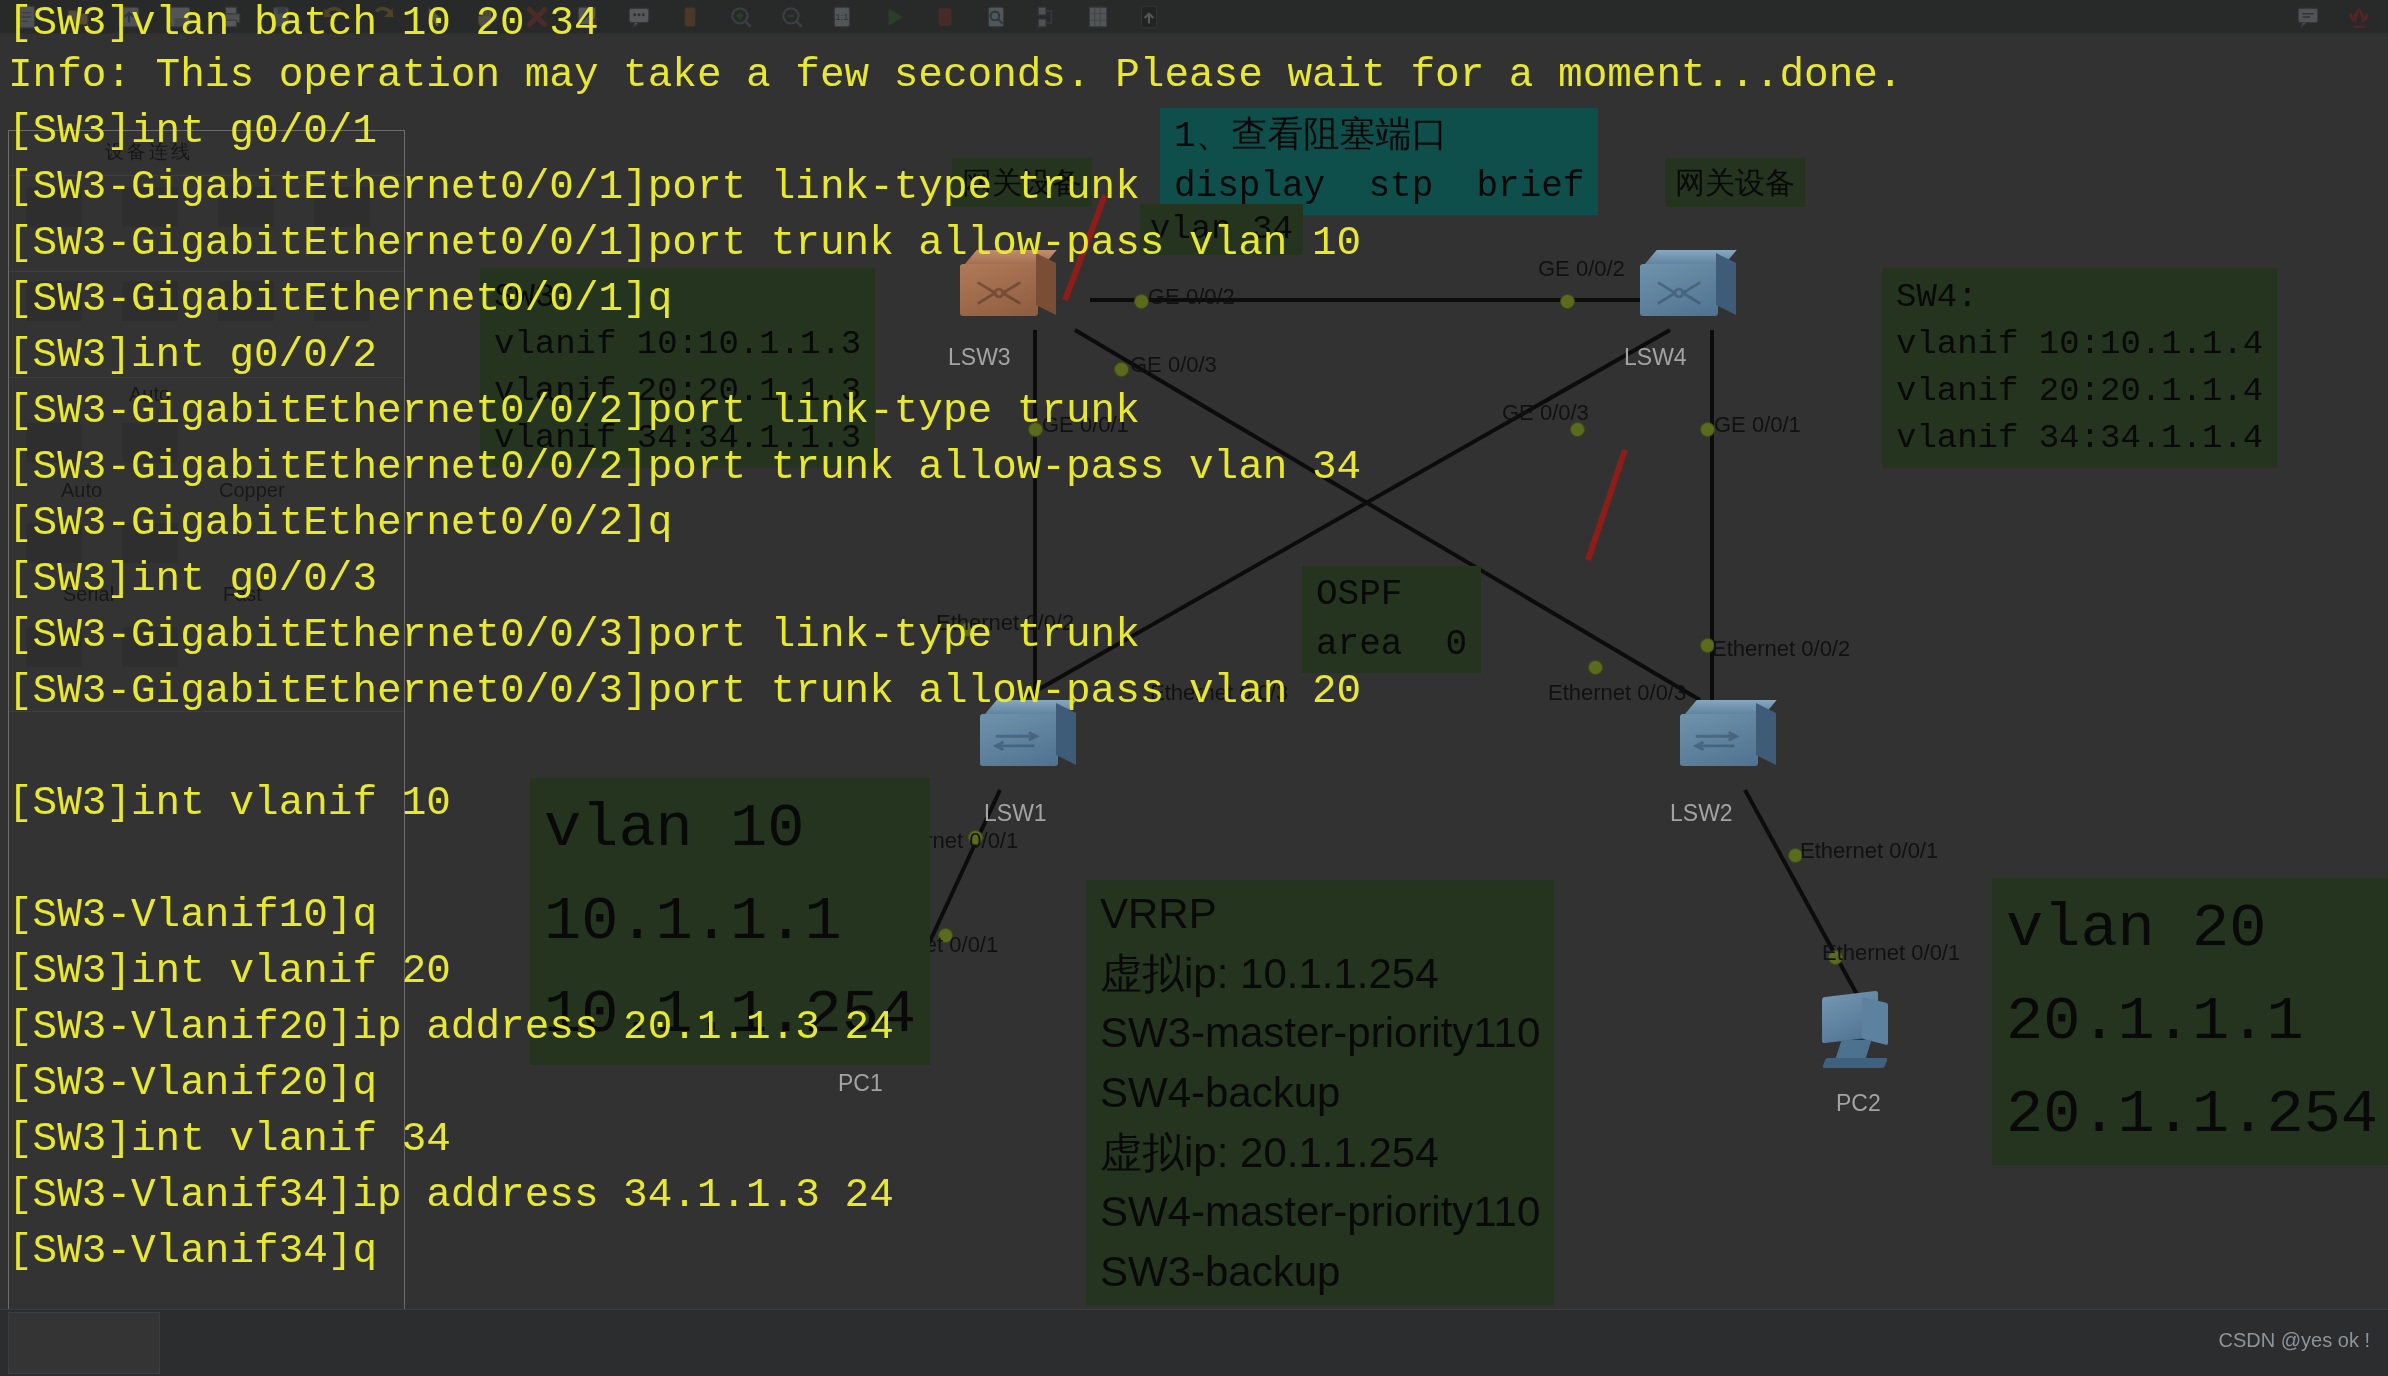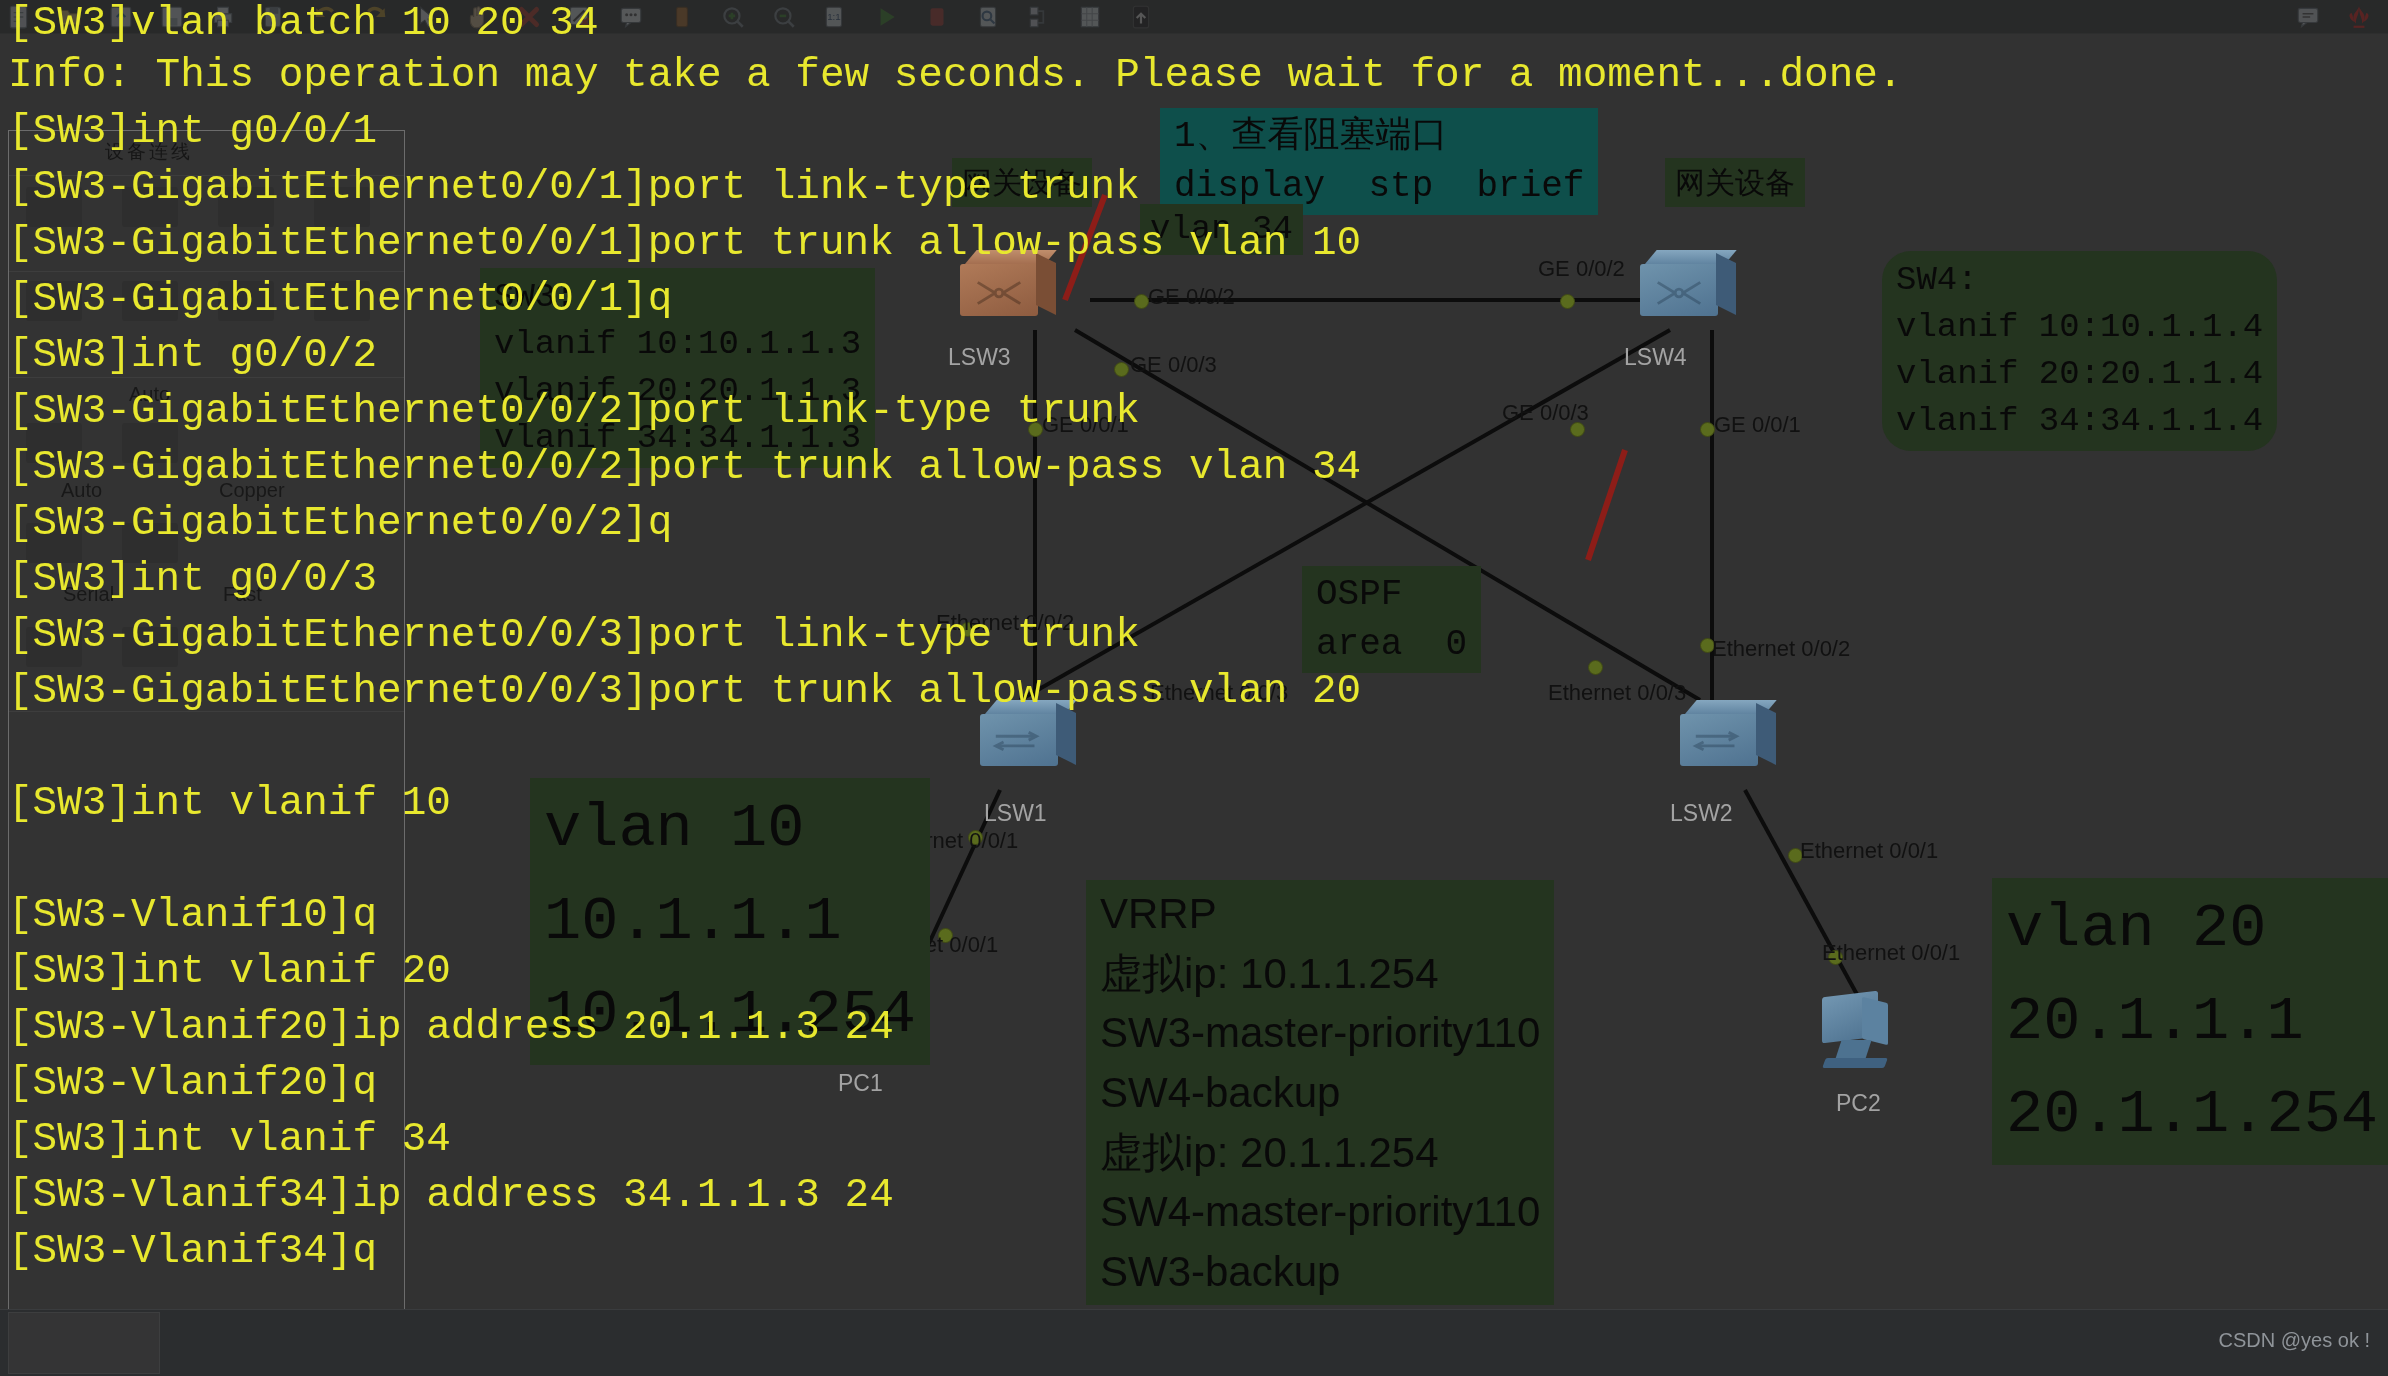--- a/index.html
+++ b/index.html
@@ -4,21 +4,21 @@
 <style>
   html,body{margin:0;padding:0;background:#2b2b2b;}
   body{width:2388px;height:1376px;overflow:hidden;font-family:"Liberation Sans",sans-serif;}
   #stage{position:relative;width:2388px;height:1376px;background:#323232;overflow:hidden;}
 
   
   .canvas{position:absolute;inset:0;background:#323232;}
 
   
   .toolbar{position:absolute;left:0;top:0;width:2388px;height:34px;background:#2f3132;
-           border-bottom:1px solid #3a3c3d;display:flex;align-items:center;gap:21px;padding-left:4px;box-sizing:border-box;}
+           border-bottom:1px solid #3a3c3d;display:flex;align-items:center;gap:21px;padding-left:12px;box-sizing:border-box;}
   .tbi{width:30px;height:26px;position:relative;opacity:.55;flex:none;}
   .tbi svg{width:100%;height:100%;display:block;}
   .tbspacer{flex:1;}
 
   
   .palette{position:absolute;left:8px;top:130px;width:395px;height:1180px;background:#343434;border:1px solid #737373;opacity:.9;}
   .pal-title{position:absolute;left:96px;top:8px;font-size:19px;color:#141414;letter-spacing:3px;}
   .pal-row{position:absolute;display:flex;gap:34px;left:14px;}
   .pal-cell{width:62px;height:54px;display:flex;flex-direction:column;align-items:center;}
   .pal-icon{width:56px;height:40px;border-radius:3px;background:#2e2e2e;position:relative;opacity:.85;}
@@ -286,21 +286,21 @@
     <div class="note note-teal note-mono" style="left:1160px;top:108px;font-size:36px;padding:4px 14px;">1、查看阻塞端口
 display  stp  brief</div>
 
     <div class="note note-green note-mono" style="left:1140px;top:204px;font-size:34px;padding:2px 10px;">vlan 34</div>
 
     <div class="note note-green note-mono" style="left:480px;top:268px;font-size:34px;padding:6px 14px;">SW3:
 vlanif 10:10.1.1.3
 vlanif 20:20.1.1.3
 vlanif 34:34.1.1.3</div>
 
-    <div class="note note-green note-mono" style="left:1882px;top:251px;font-size:34px;padding:6px 14px;border-radius:29px;">SW4:
+    <div class="note note-green note-mono" style="left:1882px;top:268px;font-size:34px;padding:6px 14px;">SW4:
 vlanif 10:10.1.1.4
 vlanif 20:20.1.1.4
 vlanif 34:34.1.1.4</div>
 
     <div class="note note-green note-mono" style="left:1302px;top:566px;font-size:36px;padding:4px 14px;">OSPF
 area  0</div>
 
     <div class="note note-green note-mono" style="left:530px;top:778px;font-size:62px;line-height:1.5;padding:4px 14px;">vlan 10
 10.1.1.1
 10.1.1.254</div>

